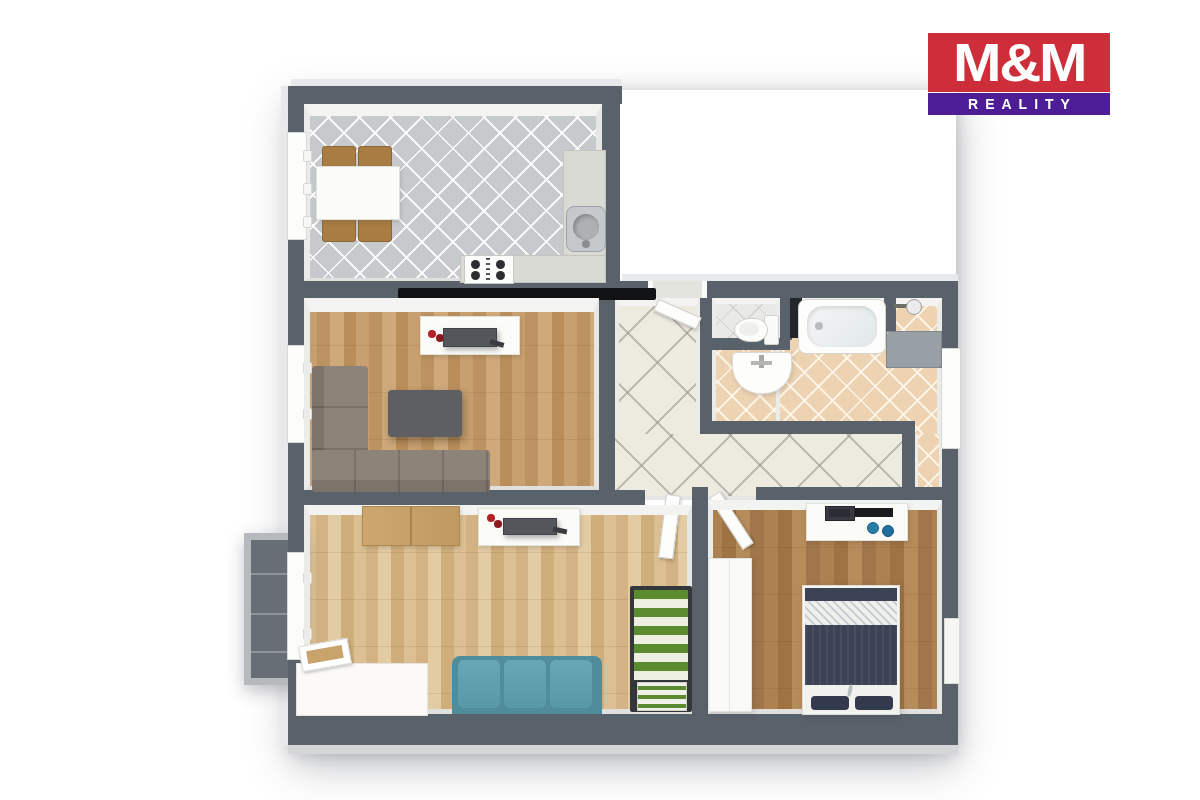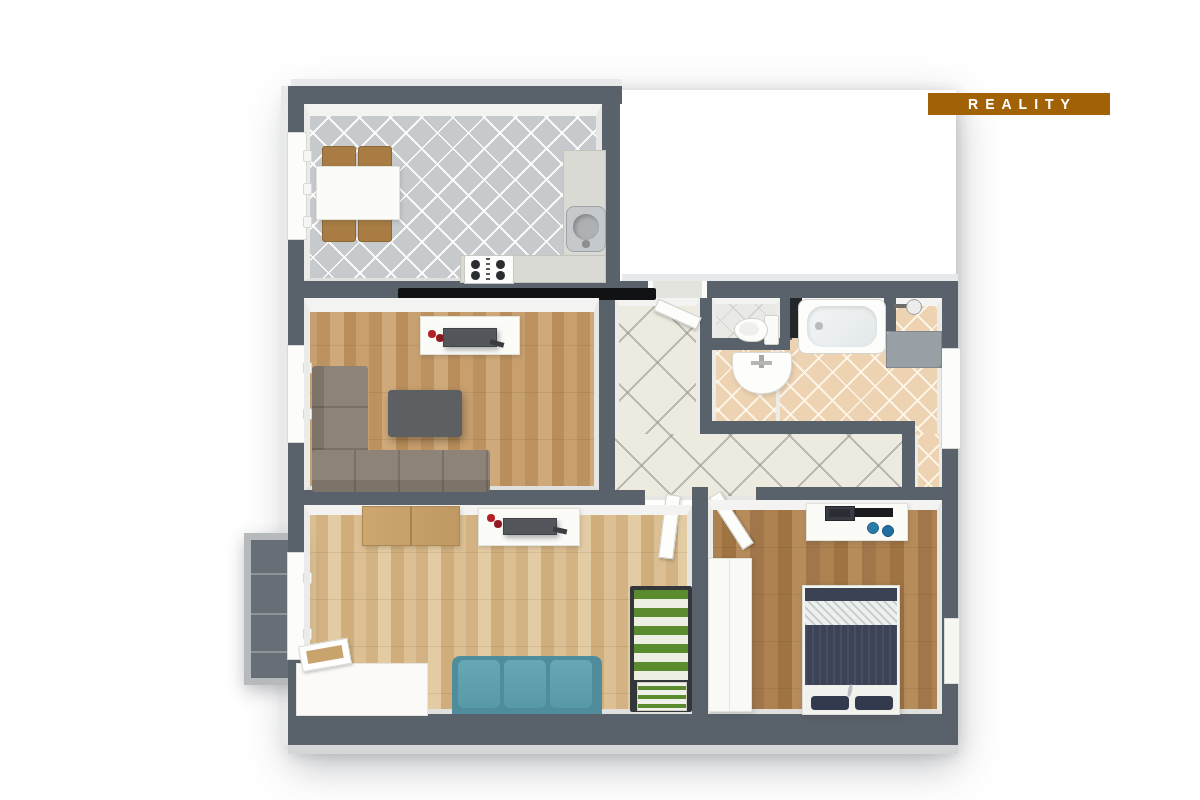--- a/index.html
+++ b/index.html
@@ -24,21 +24,21 @@
   .wood1{background:repeating-linear-gradient(90deg,#c89f6e 0 13px,#bc9260 13px 26px,#cfa97a 26px 40px,#b98e5a 40px 52px);}
   .wood1:after,.wood2:after,.wood3:after{content:"";position:absolute;inset:0;
      background:repeating-linear-gradient(180deg, rgba(80,50,20,.10) 0 1px, transparent 1px 47px);}
   .wood2{background:repeating-linear-gradient(90deg,#dcc094 0 12px,#d3b383 12px 24px,#e3cba3 24px 37px,#d0ae7c 37px 50px);}
   .wood3{background:repeating-linear-gradient(90deg,#ad8150 0 14px,#9f7342 14px 28px,#b78c5b 28px 42px,#a1764a 42px 56px);}
   .white-furn{background:#fbfbf8;border:1px solid #e2e2dc;box-shadow:1px 2px 4px rgba(60,60,60,.18);}
   .circle{border-radius:50%;}
   
   #logo-red{display:flex;align-items:center;justify-content:center;background:#cd2e39;}
   #logo-red span{color:#fff;font-weight:700;font-size:52px;letter-spacing:-2px;transform:scaleX(1.12) scaleY(1.02);}
-  #logo-blue{display:flex;align-items:center;justify-content:center;background:#a16207;}
+  #logo-blue{display:flex;align-items:center;justify-content:center;background:#4c1d95;}
   #logo-blue span{color:#fff;font-weight:700;font-size:14px;letter-spacing:7px;padding-left:7px;}
 </style>
 </head>
 <body>
 
 <div id="canvas">
 
   <div class="abs" style="left:292px;top:90px;width:664px;height:660px;box-shadow:0 14px 40px rgba(55,60,70,.35),0 4px 14px rgba(55,60,70,.22);"></div>
 
   <div class="abs" style="left:291px;top:79px;width:331px;height:7px;background:#e8e9ea;"></div>
@@ -217,18 +217,21 @@
     <div class="abs" style="left:2px;top:15px;width:92px;height:24px;background:#eef0ee;background-image:repeating-linear-gradient(45deg, rgba(150,160,175,.4) 0 2px, transparent 2px 6px);"></div>
     <div class="abs" style="left:2px;top:39px;width:92px;height:60px;background:#3c4357;background-image:repeating-linear-gradient(90deg, rgba(255,255,255,.06) 0 2px, transparent 2px 7px);"></div>
     <div class="abs" style="left:2px;top:99px;width:92px;height:27px;background:#f1f1ed;"></div>
     <div class="abs" style="left:8px;top:110px;width:38px;height:14px;background:#333a4e;border-radius:4px;"></div>
     <div class="abs" style="left:52px;top:110px;width:38px;height:14px;background:#333a4e;border-radius:4px;"></div>
     <div class="abs" style="left:45px;top:98px;width:4px;height:13px;background:#b9bdc2;border-radius:50%;transform:rotate(12deg);"></div>
   </div>
   <div class="abs" style="left:944px;top:618px;width:14px;height:64px;background:#f6f6f3;border:1px solid #dddbd6;z-index:2;"></div>
 
   <div class="abs" style="left:928px;top:33px;width:182px;height:82px;">
+    <div id="logo-red" class="abs" style="left:0;top:0;width:182px;height:59px;">
+      <span>M&amp;M</span>
+    </div>
     <div id="logo-blue" class="abs" style="left:0;top:60px;width:182px;height:22px;">
       <span>REALITY</span>
     </div>
   </div>
 
 </div>
 
 </body></html>

